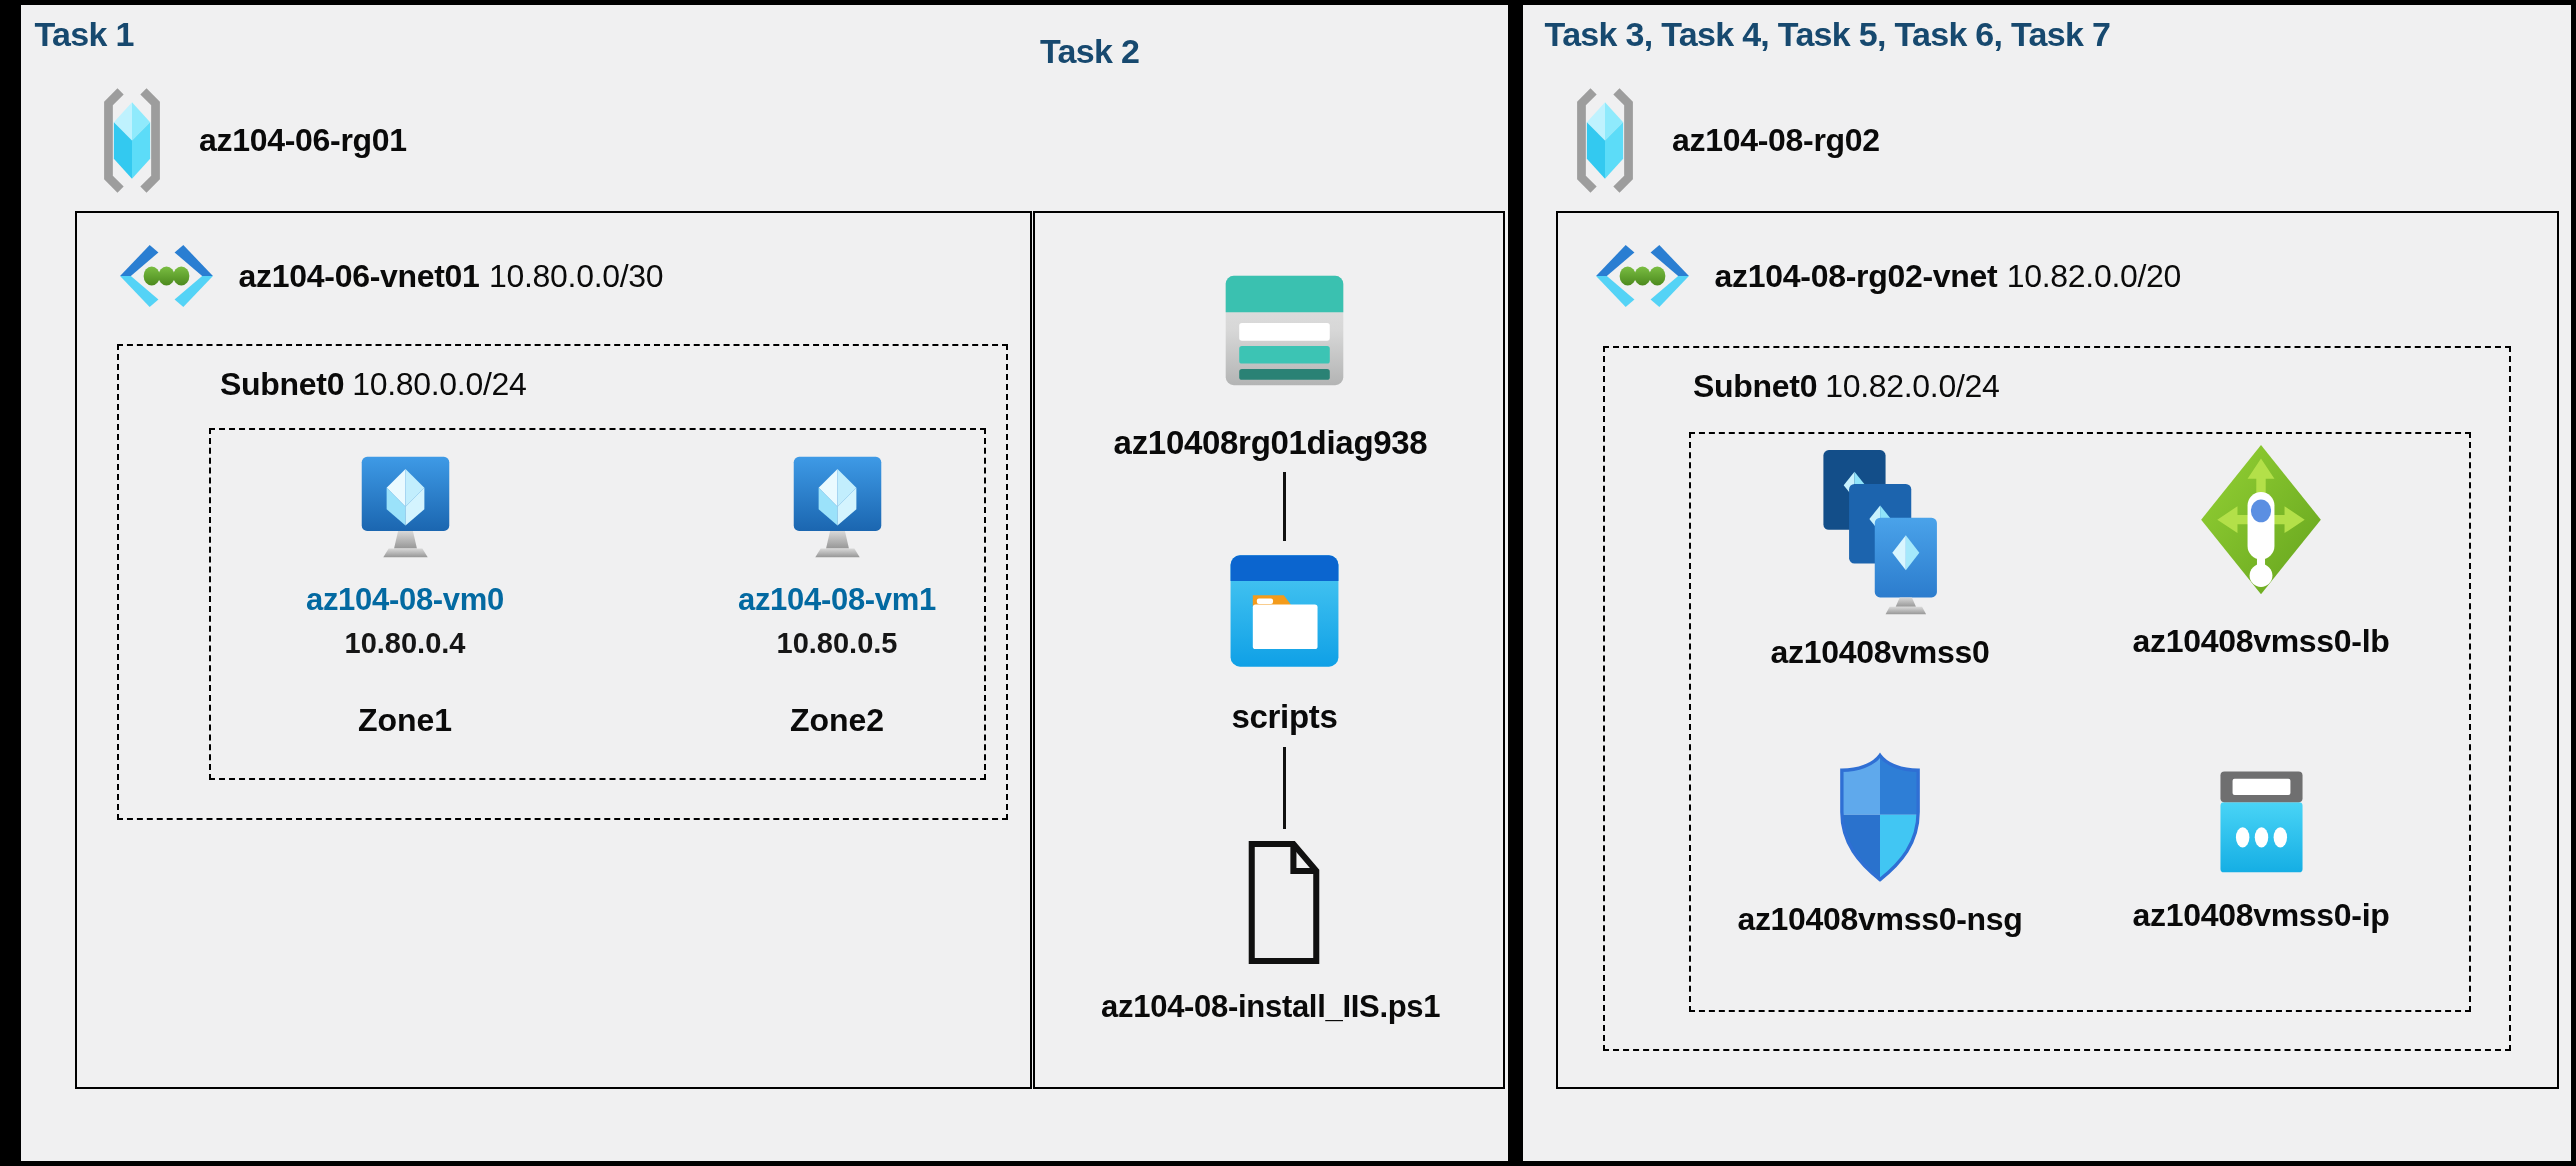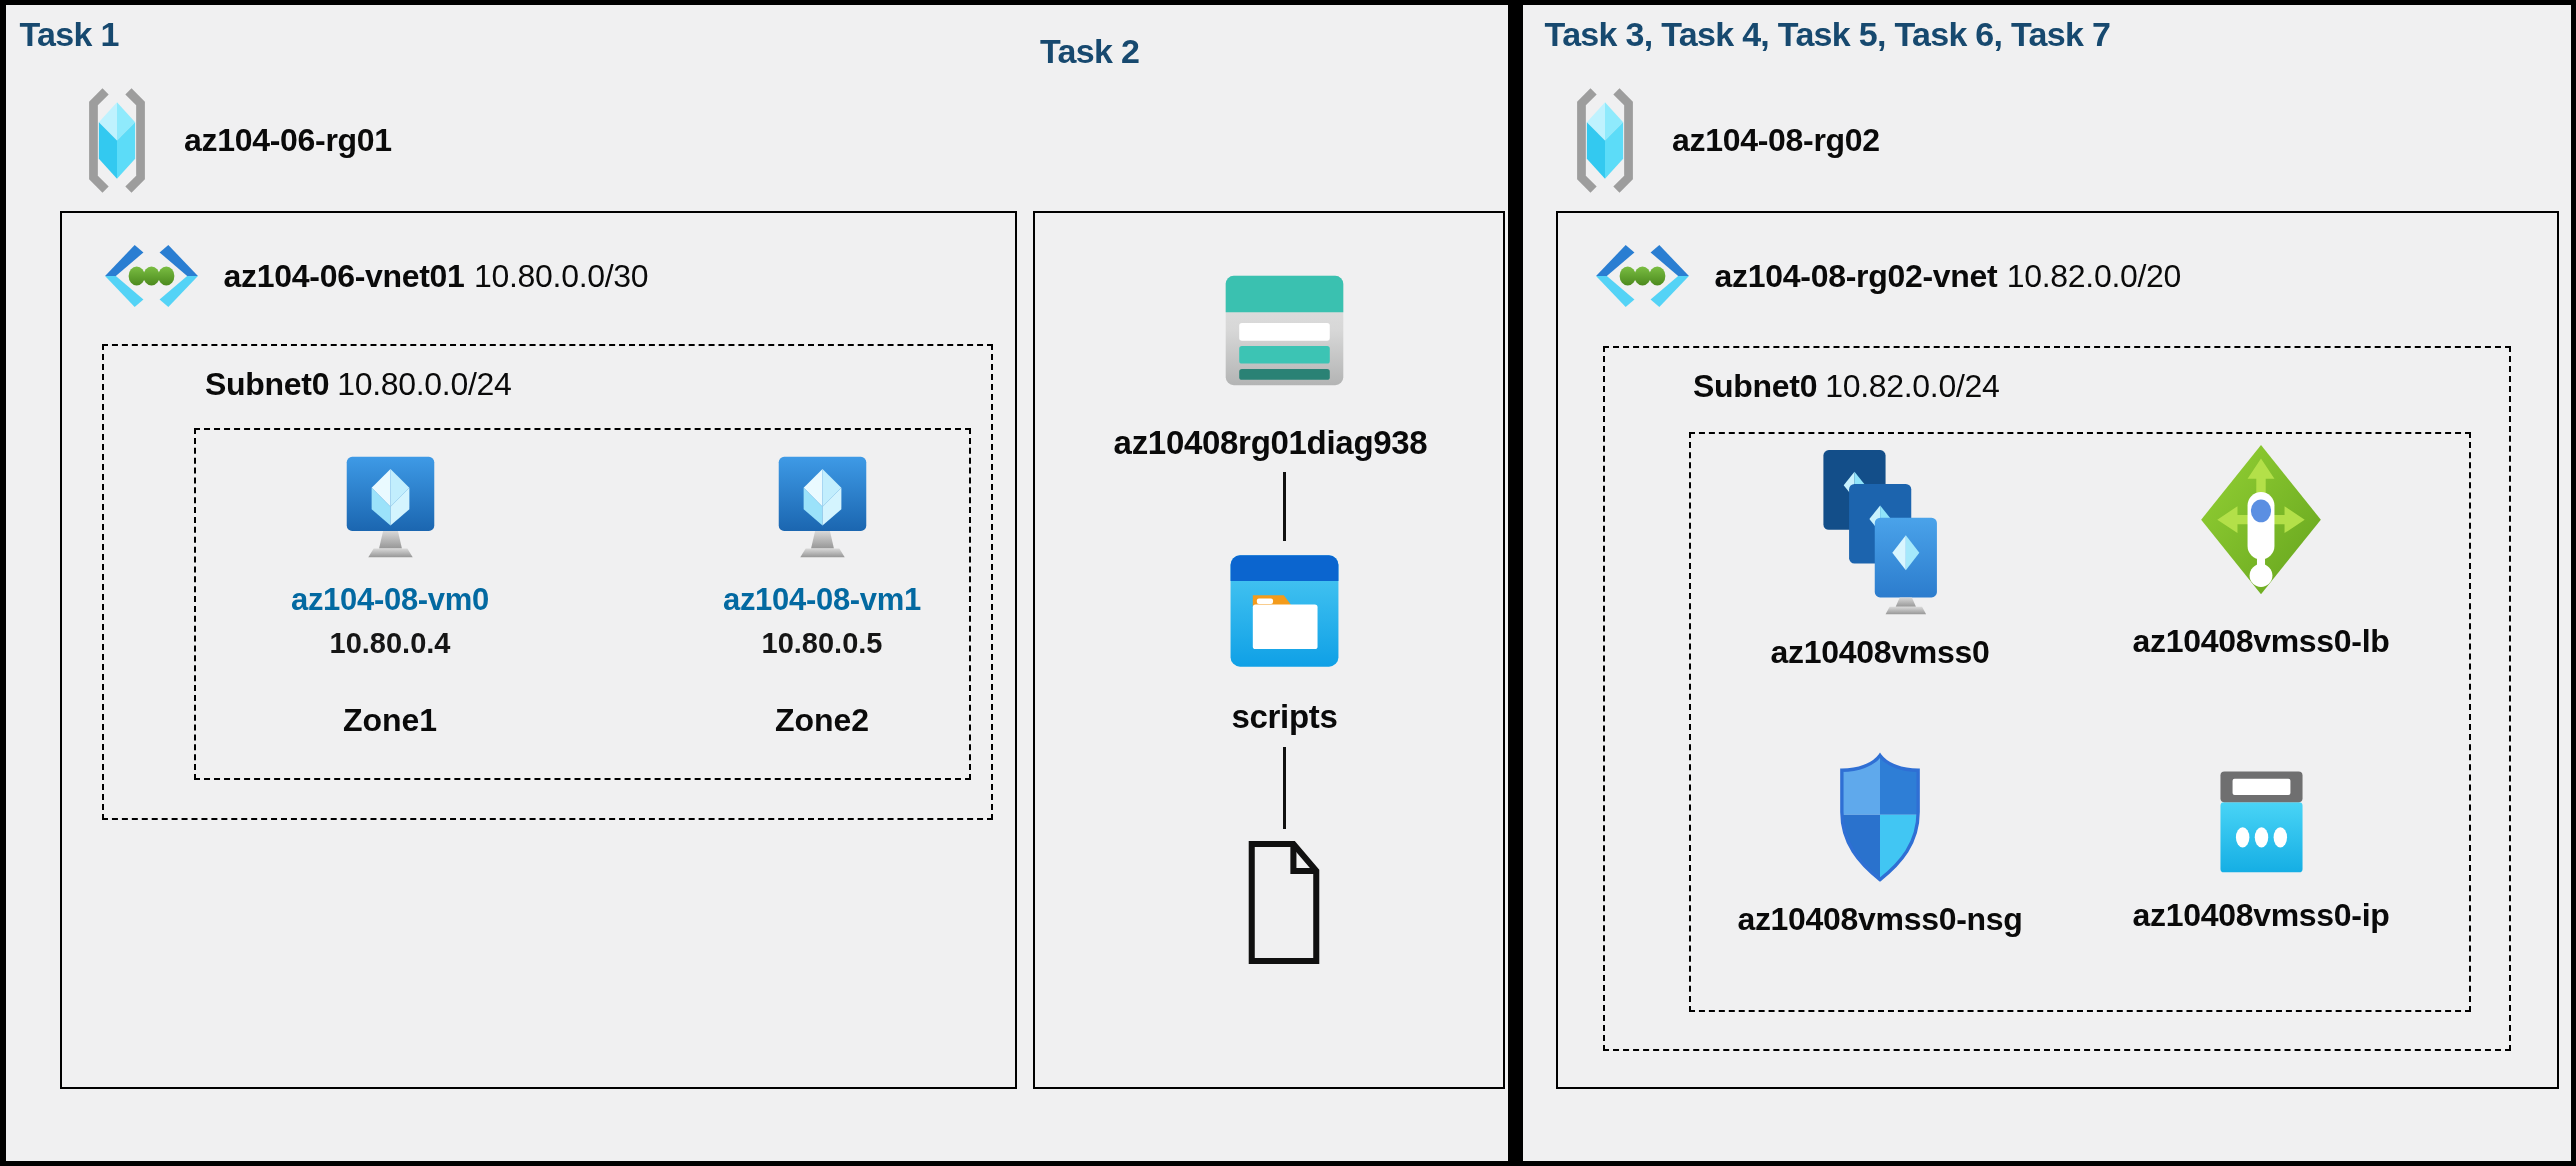--- a/index.html
+++ b/index.html
@@ -3,21 +3,21 @@
 <meta charset="utf-8">
 <style>
   html,body{margin:0;padding:0;background:#000;}
   body{
     width:2576px;height:1166px;position:relative;overflow:hidden;
     font-family:"Liberation Sans","DejaVu Sans",sans-serif;
     -webkit-font-smoothing:antialiased;
   }
   .canvas{position:absolute;left:0;top:0;width:2576px;height:1166px;background:#000;}
   .panel{position:absolute;top:5.4px;height:1156px;background:#f0f0f1;}
-  #panel-1{left:6px;width:1073px;}
+  #panel-1{left:21px;width:1073px;}
   #panel-2{left:1032px;width:476px;}
   #panel-3{left:1523px;width:1048px;}
 
   .task-title{
     position:absolute;margin:0;font-size:34px;font-weight:700;color:#17496f;
     letter-spacing:-0.7px;white-space:nowrap;
   }
   .rg-row{position:absolute;display:flex;align-items:center;gap:26px;}
   .rg-label{font-size:32px;font-weight:700;color:#0a0a0a;letter-spacing:-0.3px;white-space:nowrap;}
 
@@ -188,20 +188,21 @@
       <rect x="38" y="78" width="96" height="66" rx="4" fill="#ffffff"></rect>
     </svg>
     <div class="stack-label" style="left:50px;top:693px;width:405px;">scripts</div>
 
     <div class="connector" style="left:251px;top:742px;height:82px;"></div>
 
     <svg class="stack-icon" style="left:213px;top:835px;" width="78" height="125" viewBox="0 0 116 186">
       <path d="M10,6 H72 L106,46 V180 H10 Z" fill="#f0f0f1" stroke="#101010" stroke-width="9" stroke-linejoin="miter"></path>
       <path d="M72,6 V46 H106" fill="none" stroke="#101010" stroke-width="9"></path>
     </svg>
+    <div class="stack-label" style="left:2.7px;top:984px;width:472px;font-size:31px;">az104-08-install_IIS.ps1</div>
   </section>
 
   <section class="panel" id="panel-3">
     <h2 class="task-title" style="left:21.6px;top:9.4px;">Task 3, Task 4, Task 5, Task 6, Task 7</h2>
 
     <div class="rg-row" style="left:41px;top:81px;">
       <svg width="82" height="109" viewBox="0 0 122 162">
         <path d="M44 8 L26 26 V136 L44 154" fill="none" stroke="#9d9d9d" stroke-width="13"></path>
         <path d="M78 8 L96 26 V136 L78 154" fill="none" stroke="#9d9d9d" stroke-width="13"></path>
         <polygon points="61,24 34,54 61,81" fill="#bff2fe"></polygon>

